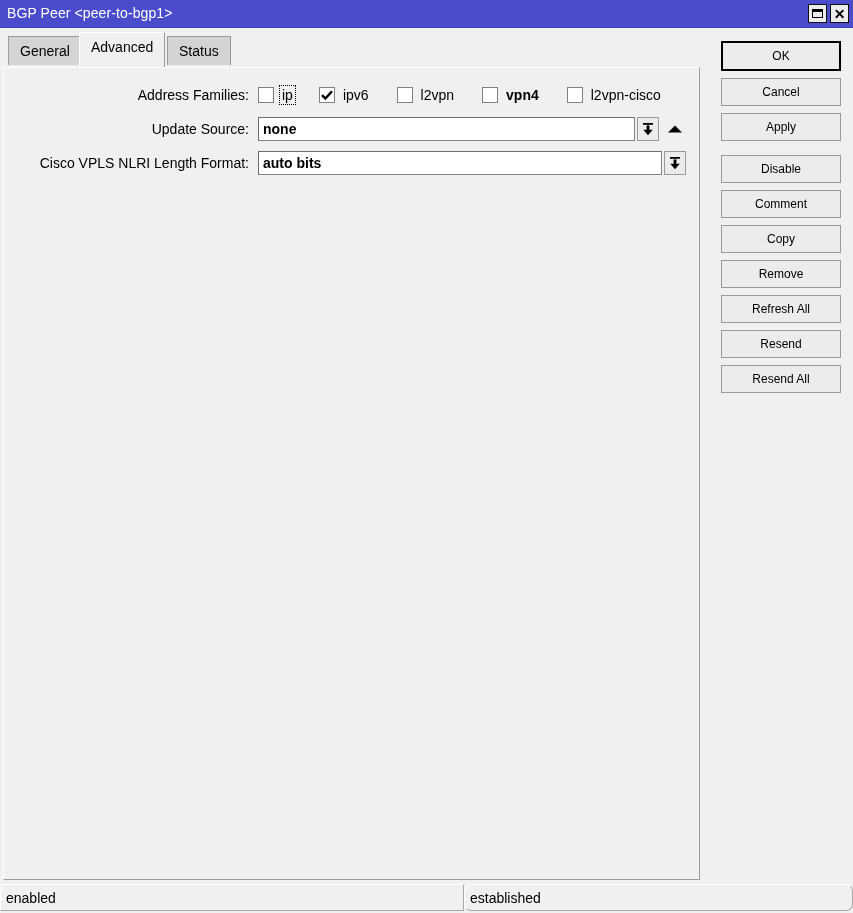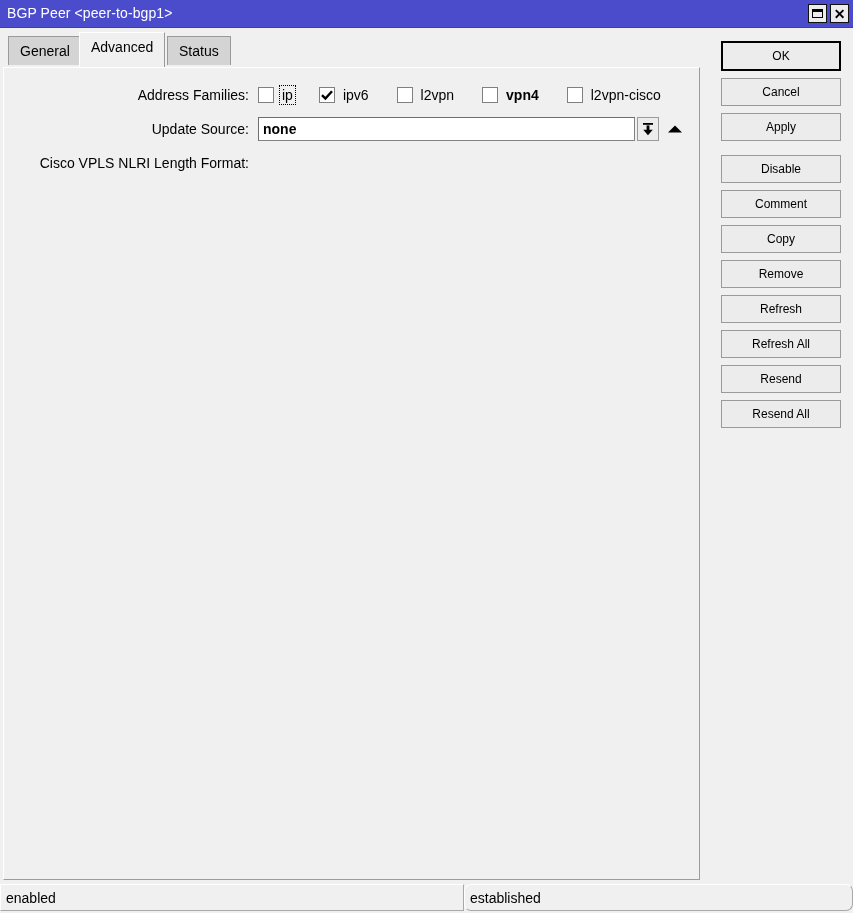--- a/index.html
+++ b/index.html
@@ -378,30 +378,39 @@
     </button>
     <button class="uparrow-btn">
       <svg width="16" height="10" viewBox="0 0 16 10">
         <path d="M8 1.4 L15 8.6 L1 8.6 Z" fill="#000"></path>
       </svg>
     </button>
   </div>
 
   <div class="row-label" style="left:0px; top:151px; width:249px;">Cisco VPLS NLRI Length Format:</div>
 
+  <div class="field-wrap" style="left:258px; top:151px;">
+    <input class="textfield" style="width: 404px;" type="text" value="auto bits">
+    <button class="dropbtn">
+      <svg width="14" height="16" viewBox="0 0 14 16">
+        <rect x="2" y="2" width="10" height="1.8" fill="#000"></rect>
+        <rect x="5.6" y="4.4" width="2.8" height="5" fill="#000"></rect>
+        <path d="M2.2 8.8 L11.8 8.8 L7 14.2 Z" fill="#000"></path>
+      </svg>
+    </button>
+  </div>
 
   <div class="sidebar">
     <button class="side-btn default">OK</button>
     <button class="side-btn">Cancel</button>
     <button class="side-btn">Apply</button>
     <button class="side-btn spaced">Disable</button>
     <button class="side-btn">Comment</button>
     <button class="side-btn">Copy</button>
     <button class="side-btn">Remove</button>
-    <button class="side-btn">Refresh</button>
     <button class="side-btn">Refresh All</button>
     <button class="side-btn">Resend</button>
     <button class="side-btn">Resend All</button>
   </div>
 
   <div class="statusbar">
     <div class="status-panel left">enabled</div>
     <div class="status-panel right">established</div>
   </div>
 

